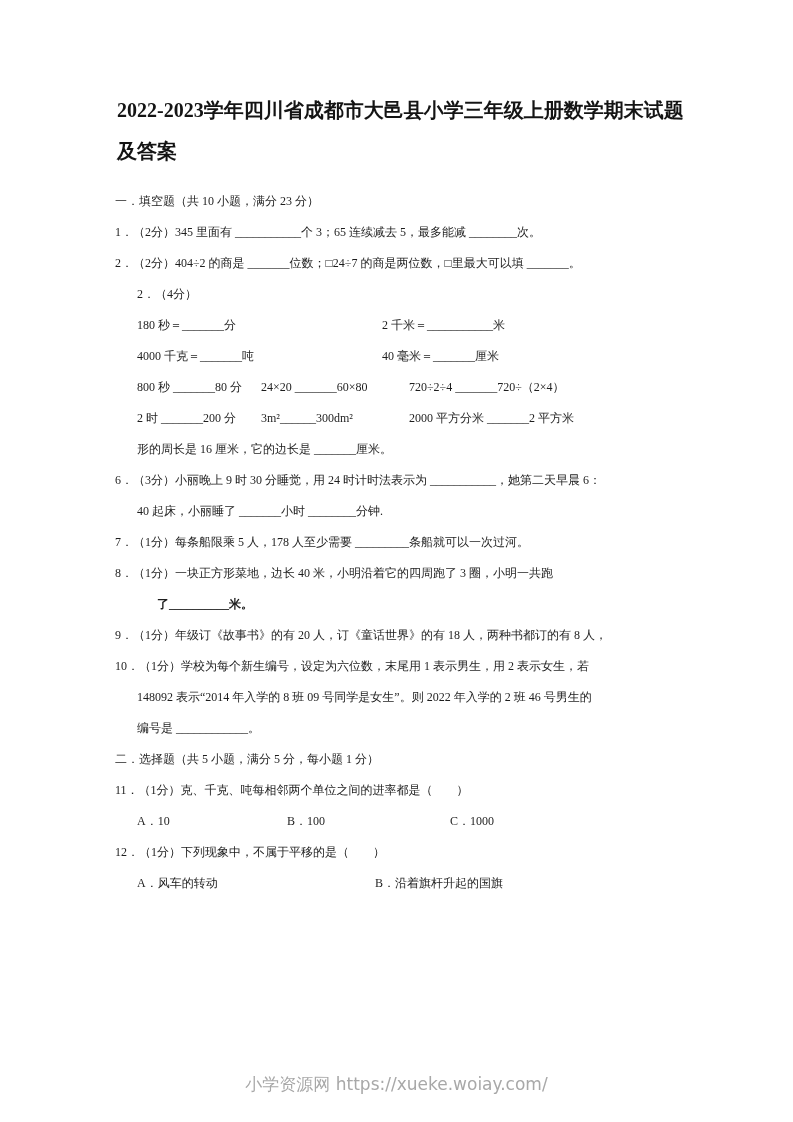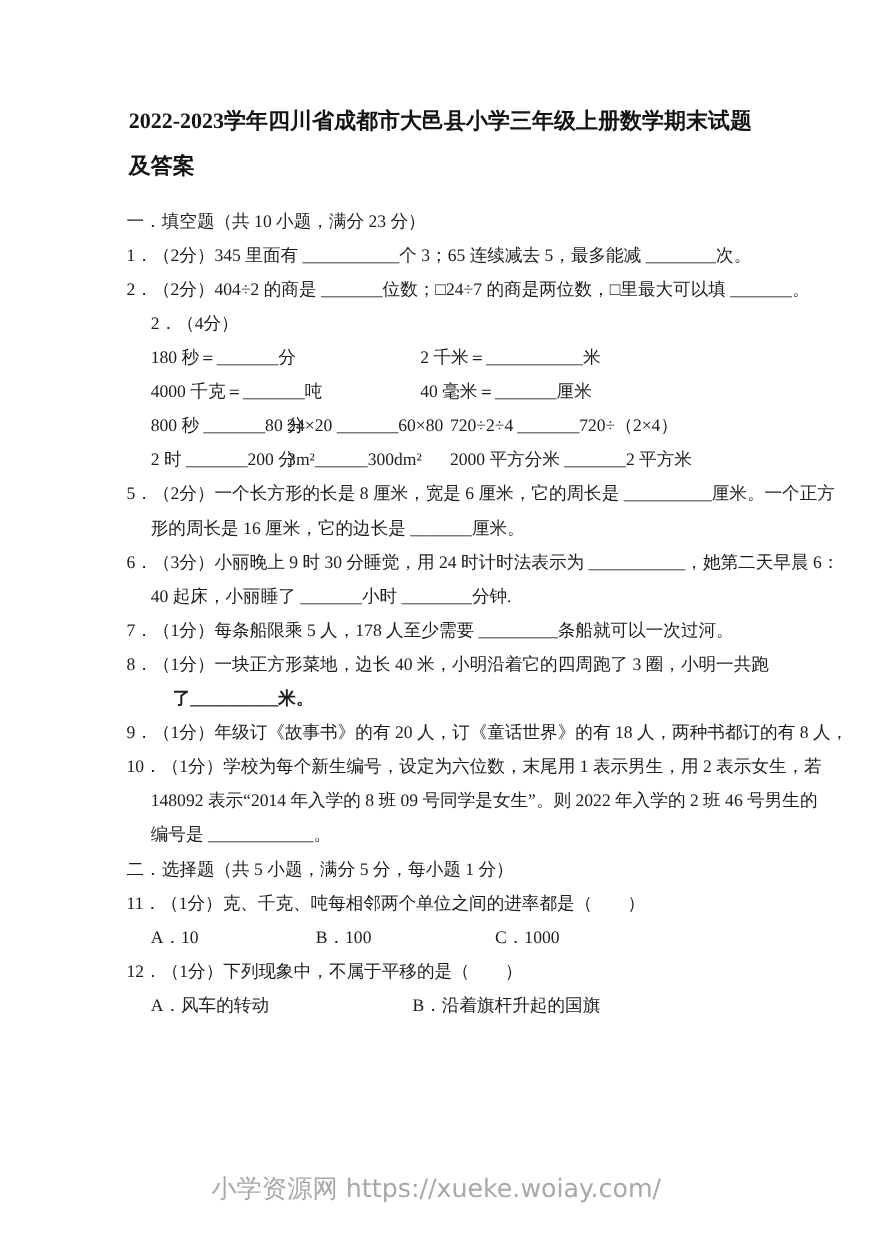--- a/index.html
+++ b/index.html
@@ -22,21 +22,21 @@
     width: 568px;
     height: 84px;
     font-size: 20px;
     line-height: 41px;
     font-weight: bold;
     color: #141414;
     overflow: visible;
   }
   .content {
     padding: 12px 95px 0 115px;
-    font-size: 16px;
+    font-size: 12px;
   }
   .line {
     height: 31px;
     line-height: 31px;
     white-space: nowrap;
   }
   .ind  { padding-left: 22px; }  
   .ind3 { padding-left: 42px; font-weight: bold; }  
   .col  { display: inline-block; vertical-align: top; }
   .q3c1 { width: 245px; }
@@ -45,21 +45,21 @@
   .o11a { width: 150px; }
   .o11b { width: 163px; }
   .o12a { width: 238px; }
   .footer {
     position: absolute;
     left: 0;
     right: 0;
     bottom: 26px;
     text-align: center;
     font-family: "DejaVu Sans", "Liberation Sans", sans-serif;
-    font-size: 23px;
+    font-size: 17px;
     color: #a8a8a8;
   }
 </style>
 </head>
 <body>
 
 <div class="page">
 
   <h1 class="title">2022-2023学年四川省成都市大邑县小学三年级上册数学期末试题及答案</h1>
 
@@ -79,21 +79,20 @@
       <span class="col q3c1">4000 千克＝_______吨</span><span class="col">40 毫米＝_______厘米</span>
     </div>
 
     <div class="line ind">
       <span class="col q4c1">800 秒 _______80 分</span><span class="col q4c2">24×20 _______60×80</span><span class="col">720÷2÷4 _______720÷（2×4）</span>
     </div>
     <div class="line ind">
       <span class="col q4c1">2 时 _______200 分</span><span class="col q4c2">3m²______300dm²</span><span class="col">2000 平方分米 _______2 平方米</span>
     </div>
 
-    <div class="line">5．（2分）一个长方形的长是 8 厘米，宽是 6 厘米，它的周长是 __________厘米。一个正方</div>
     <div class="line ind">形的周长是 16 厘米，它的边长是 _______厘米。</div>
 
     <div class="line">6．（3分）小丽晚上 9 时 30 分睡觉，用 24 时计时法表示为 ___________，她第二天早晨 6：</div>
     <div class="line ind">40 起床，小丽睡了 _______小时 ________分钟.</div>
 
     <div class="line">7．（1分）每条船限乘 5 人，178 人至少需要 _________条船就可以一次过河。</div>
 
     <div class="line">8．（1分）一块正方形菜地，边长 40 米，小明沿着它的四周跑了 3 圈，小明一共跑</div>
     <div class="line ind3">了__________米。</div>
 

